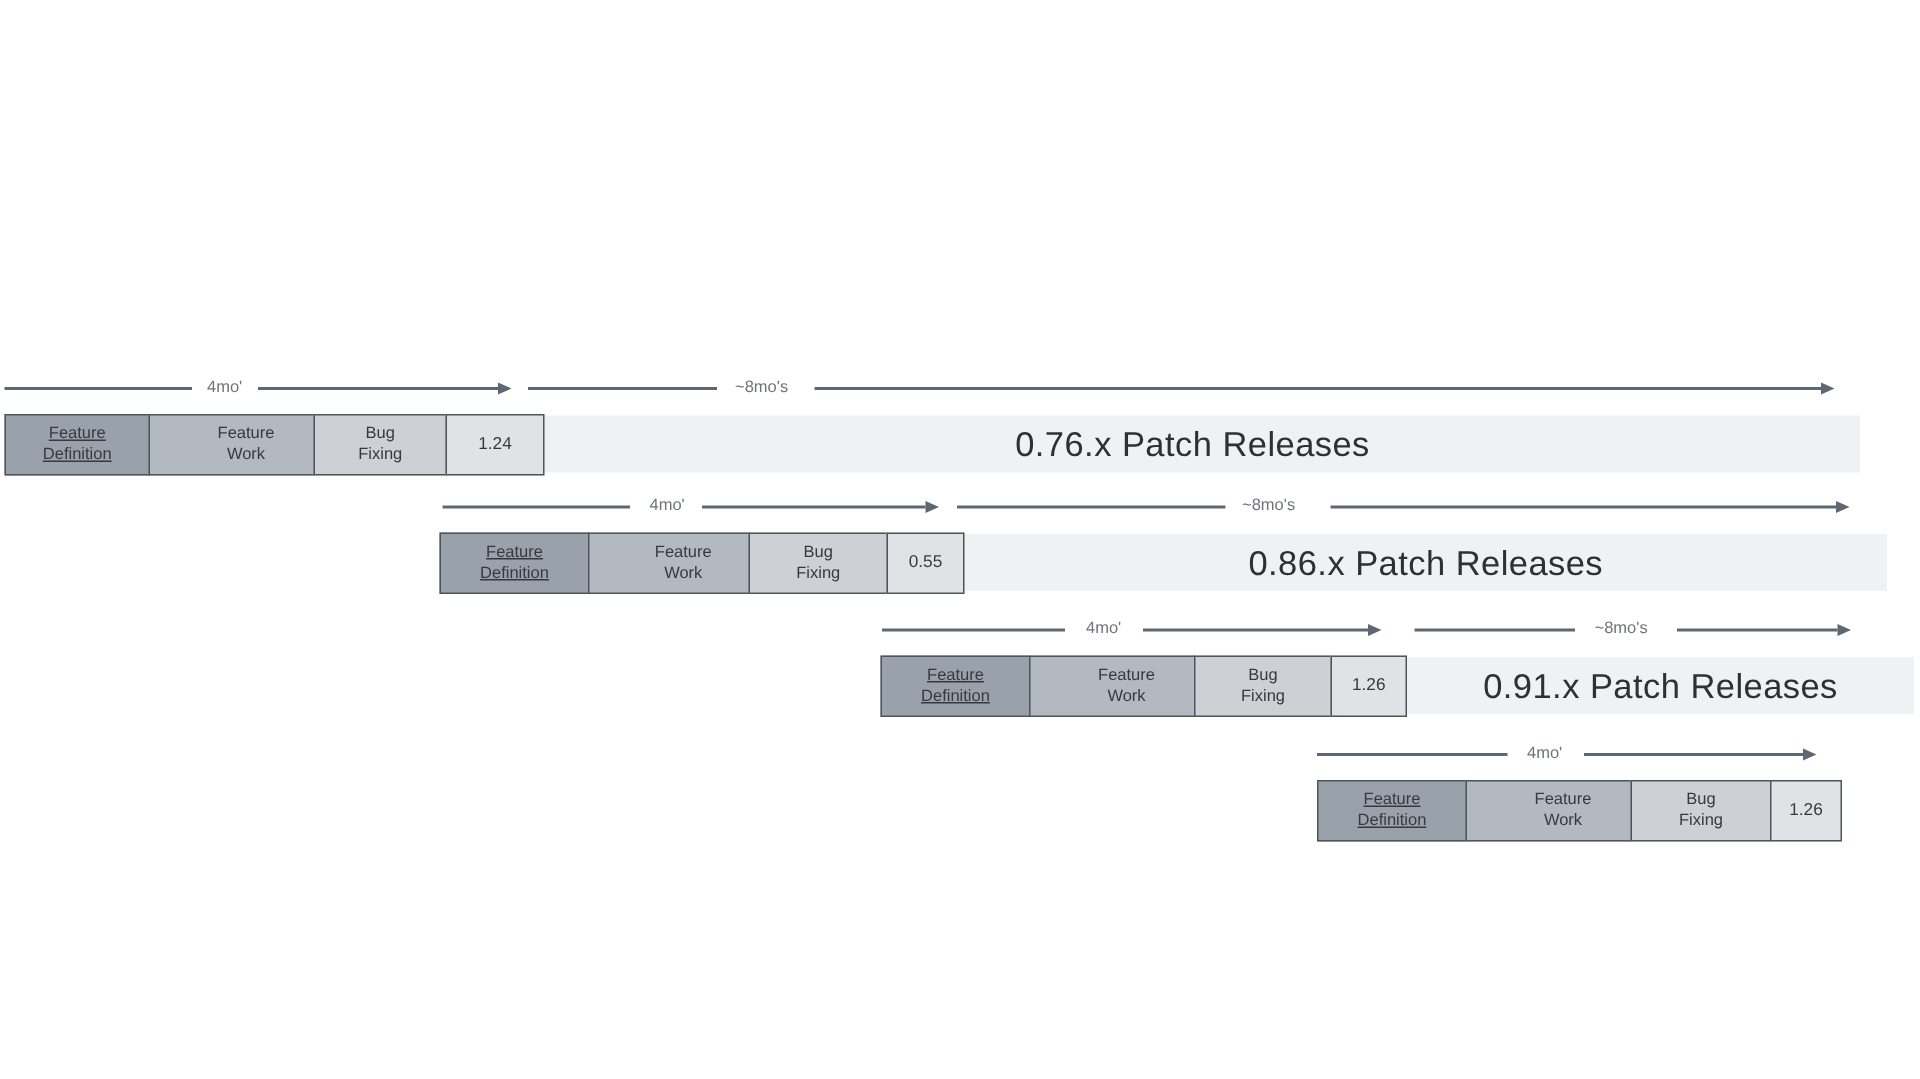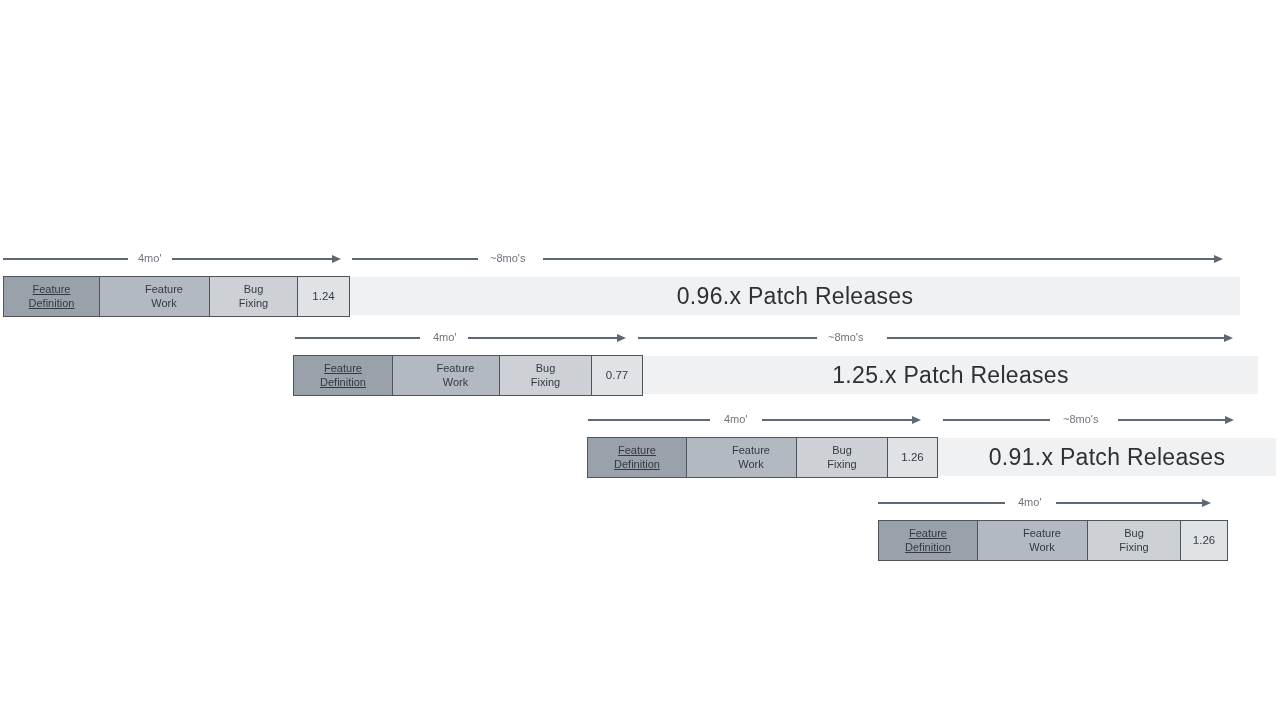--- a/index.html
+++ b/index.html
@@ -55,62 +55,62 @@
     <span class="alabel" style="left:136px;top:252px;">4mo'</span>
     <div class="aline" style="left:172px;top:258px;width:160px;"></div>
     <div class="ahead" style="left:332px;top:255px;"></div>
 
     <div class="aline" style="left:352px;top:258px;width:126px;"></div>
     <span class="alabel" style="left:488px;top:252px;">~8mo's</span>
     <div class="aline" style="left:543px;top:258px;width:671px;"></div>
     <div class="ahead" style="left:1214px;top:255px;"></div>
 
     <div class="bar" style="left:350px;top:277px;width:890px;">
-      <span>0.96.x Patch Releases</span>
+      <span>0.76.x Patch Releases</span>
     </div>
 
     <div class="block fd" style="left:3px;top:276px;width:97px;">
         <span>Feature Definition</span>
       </div>
     <div class="block fw" style="left:99px;top:276px;width:111px;">
         <span>Feature Work</span>
       </div>
     <div class="block bf" style="left:209px;top:276px;width:89px;">
         <span>Bug Fixing</span>
       </div>
-    <div class="block ver" style="left:297px;top:276px;width:53px;">
+    <div class="block ver" style="left:297px;top:276px;width:66px;">
         <span>1.24</span>
       </div>
   </div>
 
   <div>
     <div class="aline" style="left:295px;top:337px;width:125px;"></div>
     <span class="alabel" style="left:431px;top:331px;">4mo'</span>
     <div class="aline" style="left:468px;top:337px;width:149px;"></div>
     <div class="ahead" style="left:617px;top:334px;"></div>
 
     <div class="aline" style="left:638px;top:337px;width:179px;"></div>
     <span class="alabel" style="left:826px;top:331px;">~8mo's</span>
     <div class="aline" style="left:887px;top:337px;width:337px;"></div>
     <div class="ahead" style="left:1224px;top:334px;"></div>
 
     <div class="bar" style="left:643px;top:356px;width:615px;">
-      <span>1.25.x Patch Releases</span>
+      <span>0.86.x Patch Releases</span>
     </div>
     <div class="block fd" style="left:293px;top:355px;width:100px;">
         <span>Feature Definition</span>
       </div>
     <div class="block fw" style="left:392px;top:355px;width:108px;">
         <span>Feature Work</span>
       </div>
     <div class="block bf" style="left:499px;top:355px;width:93px;">
         <span>Bug Fixing</span>
       </div>
     <div class="block ver" style="left:591px;top:355px;width:52px;">
-        <span>0.77</span>
+        <span>0.55</span>
       </div>
   </div>
 
   <div>
     <div class="aline" style="left:588px;top:419px;width:122px;"></div>
     <span class="alabel" style="left:722px;top:413px;">4mo'</span>
     <div class="aline" style="left:762px;top:419px;width:150px;"></div>
     <div class="ahead" style="left:912px;top:416px;"></div>
 
     <div class="aline" style="left:943px;top:419px;width:107px;"></div>

